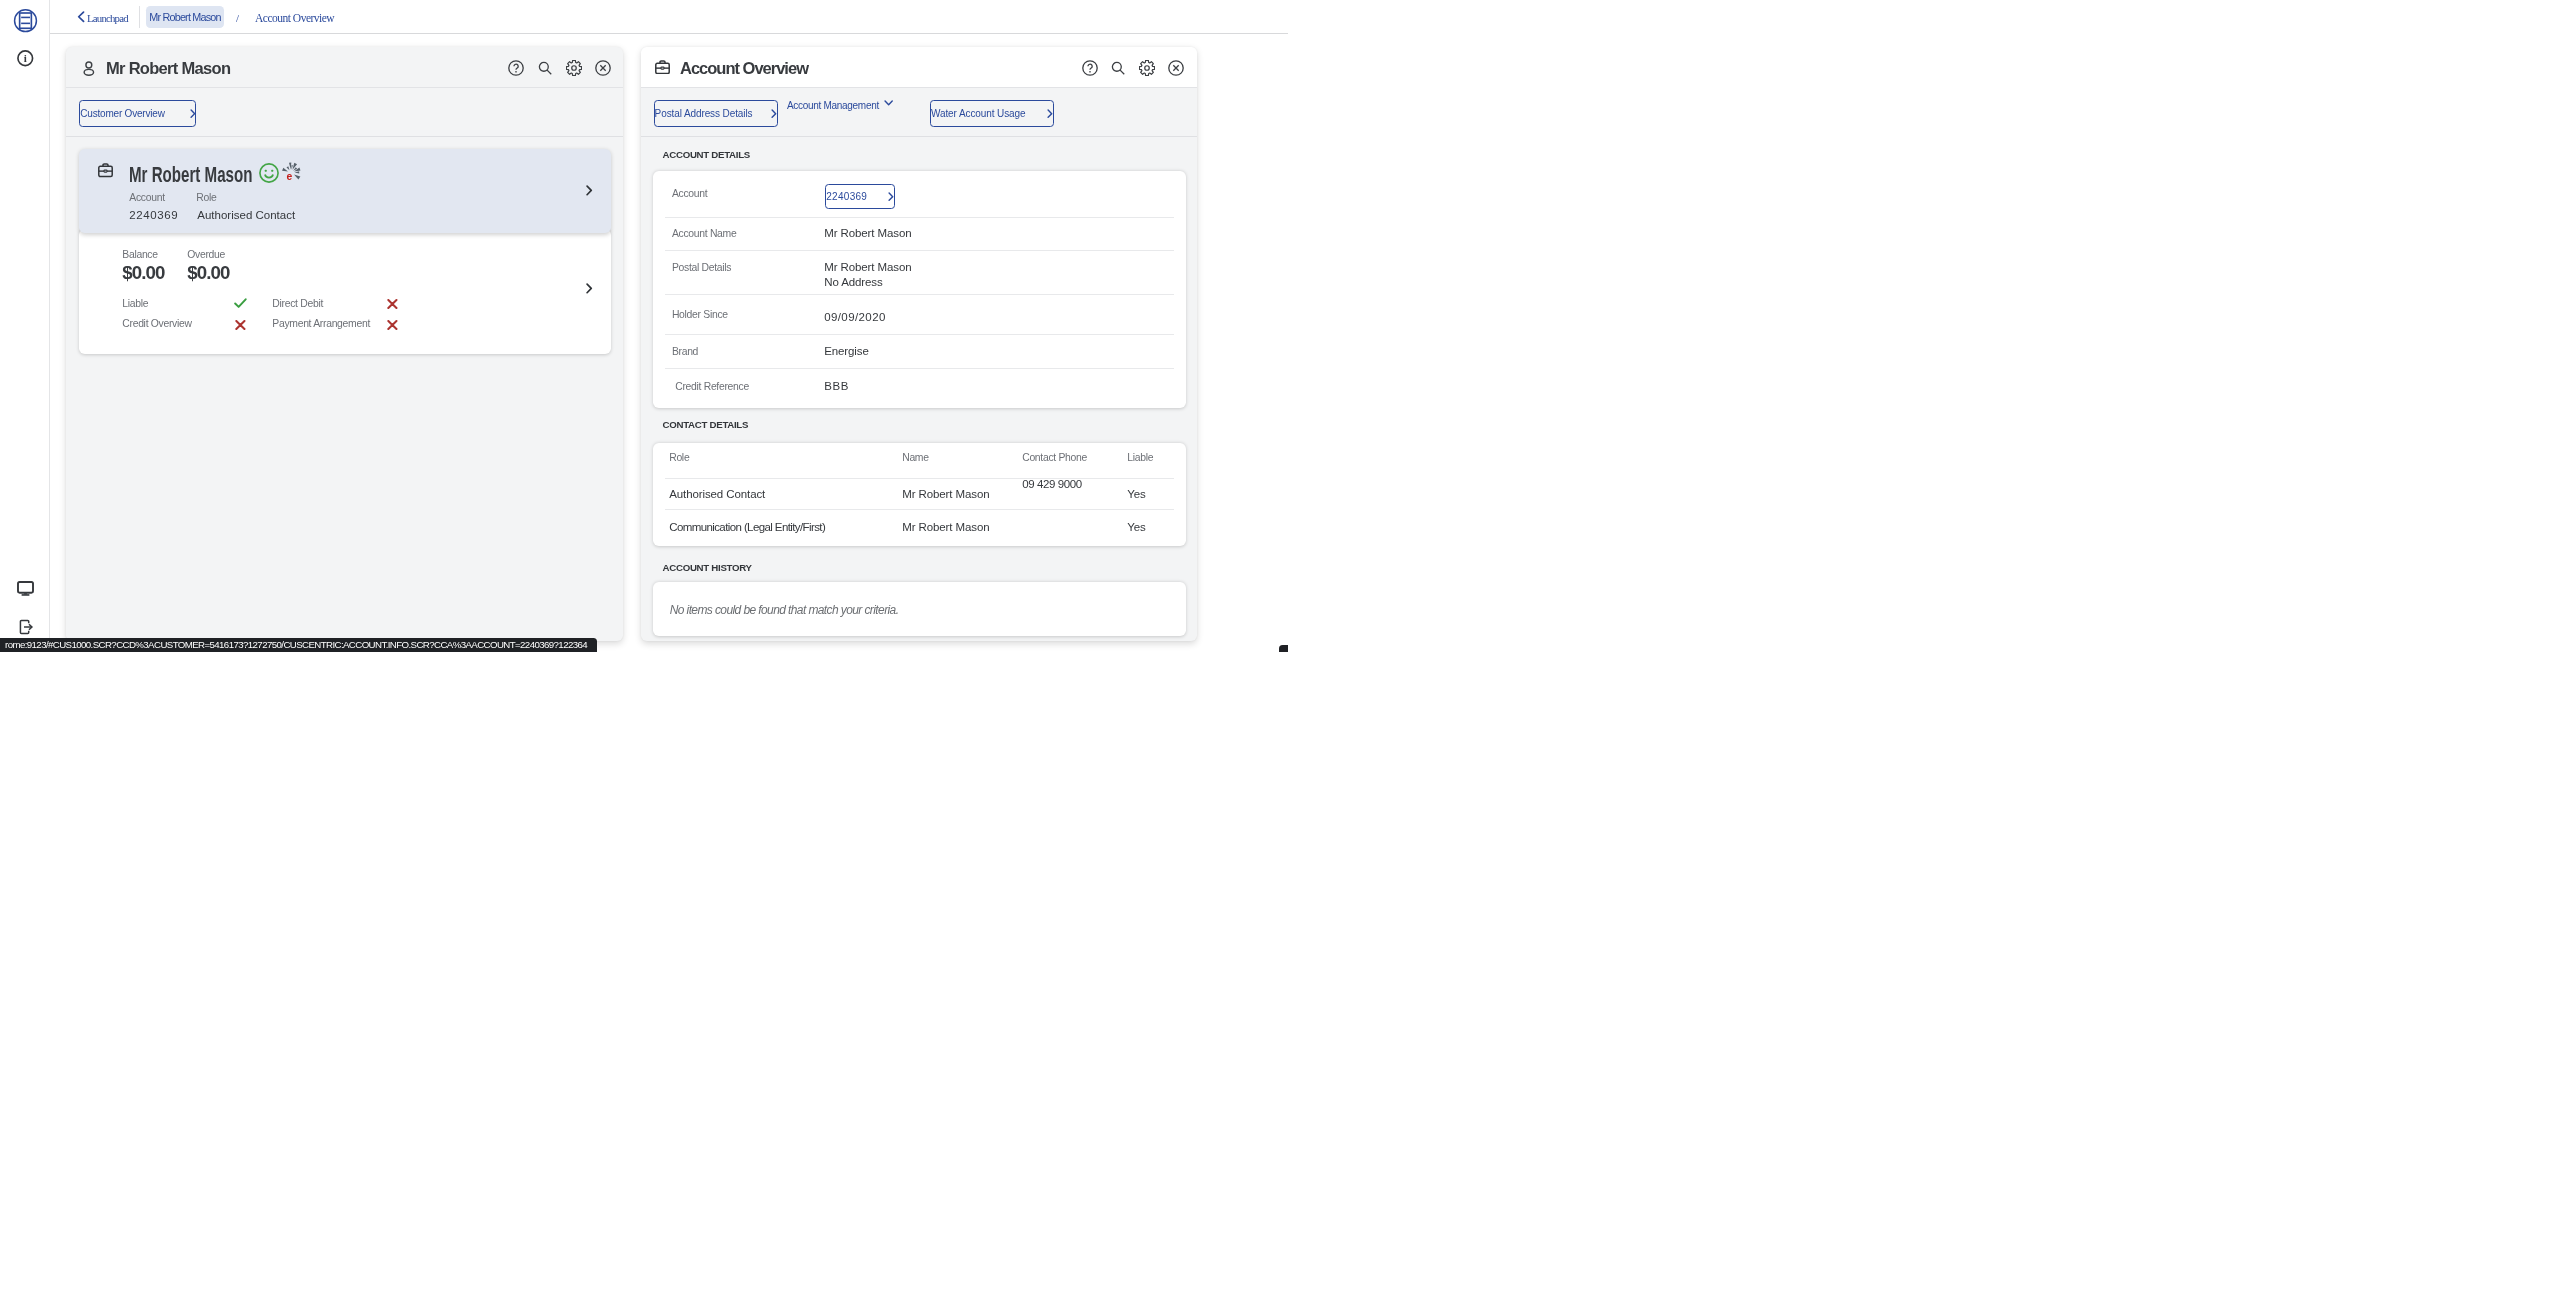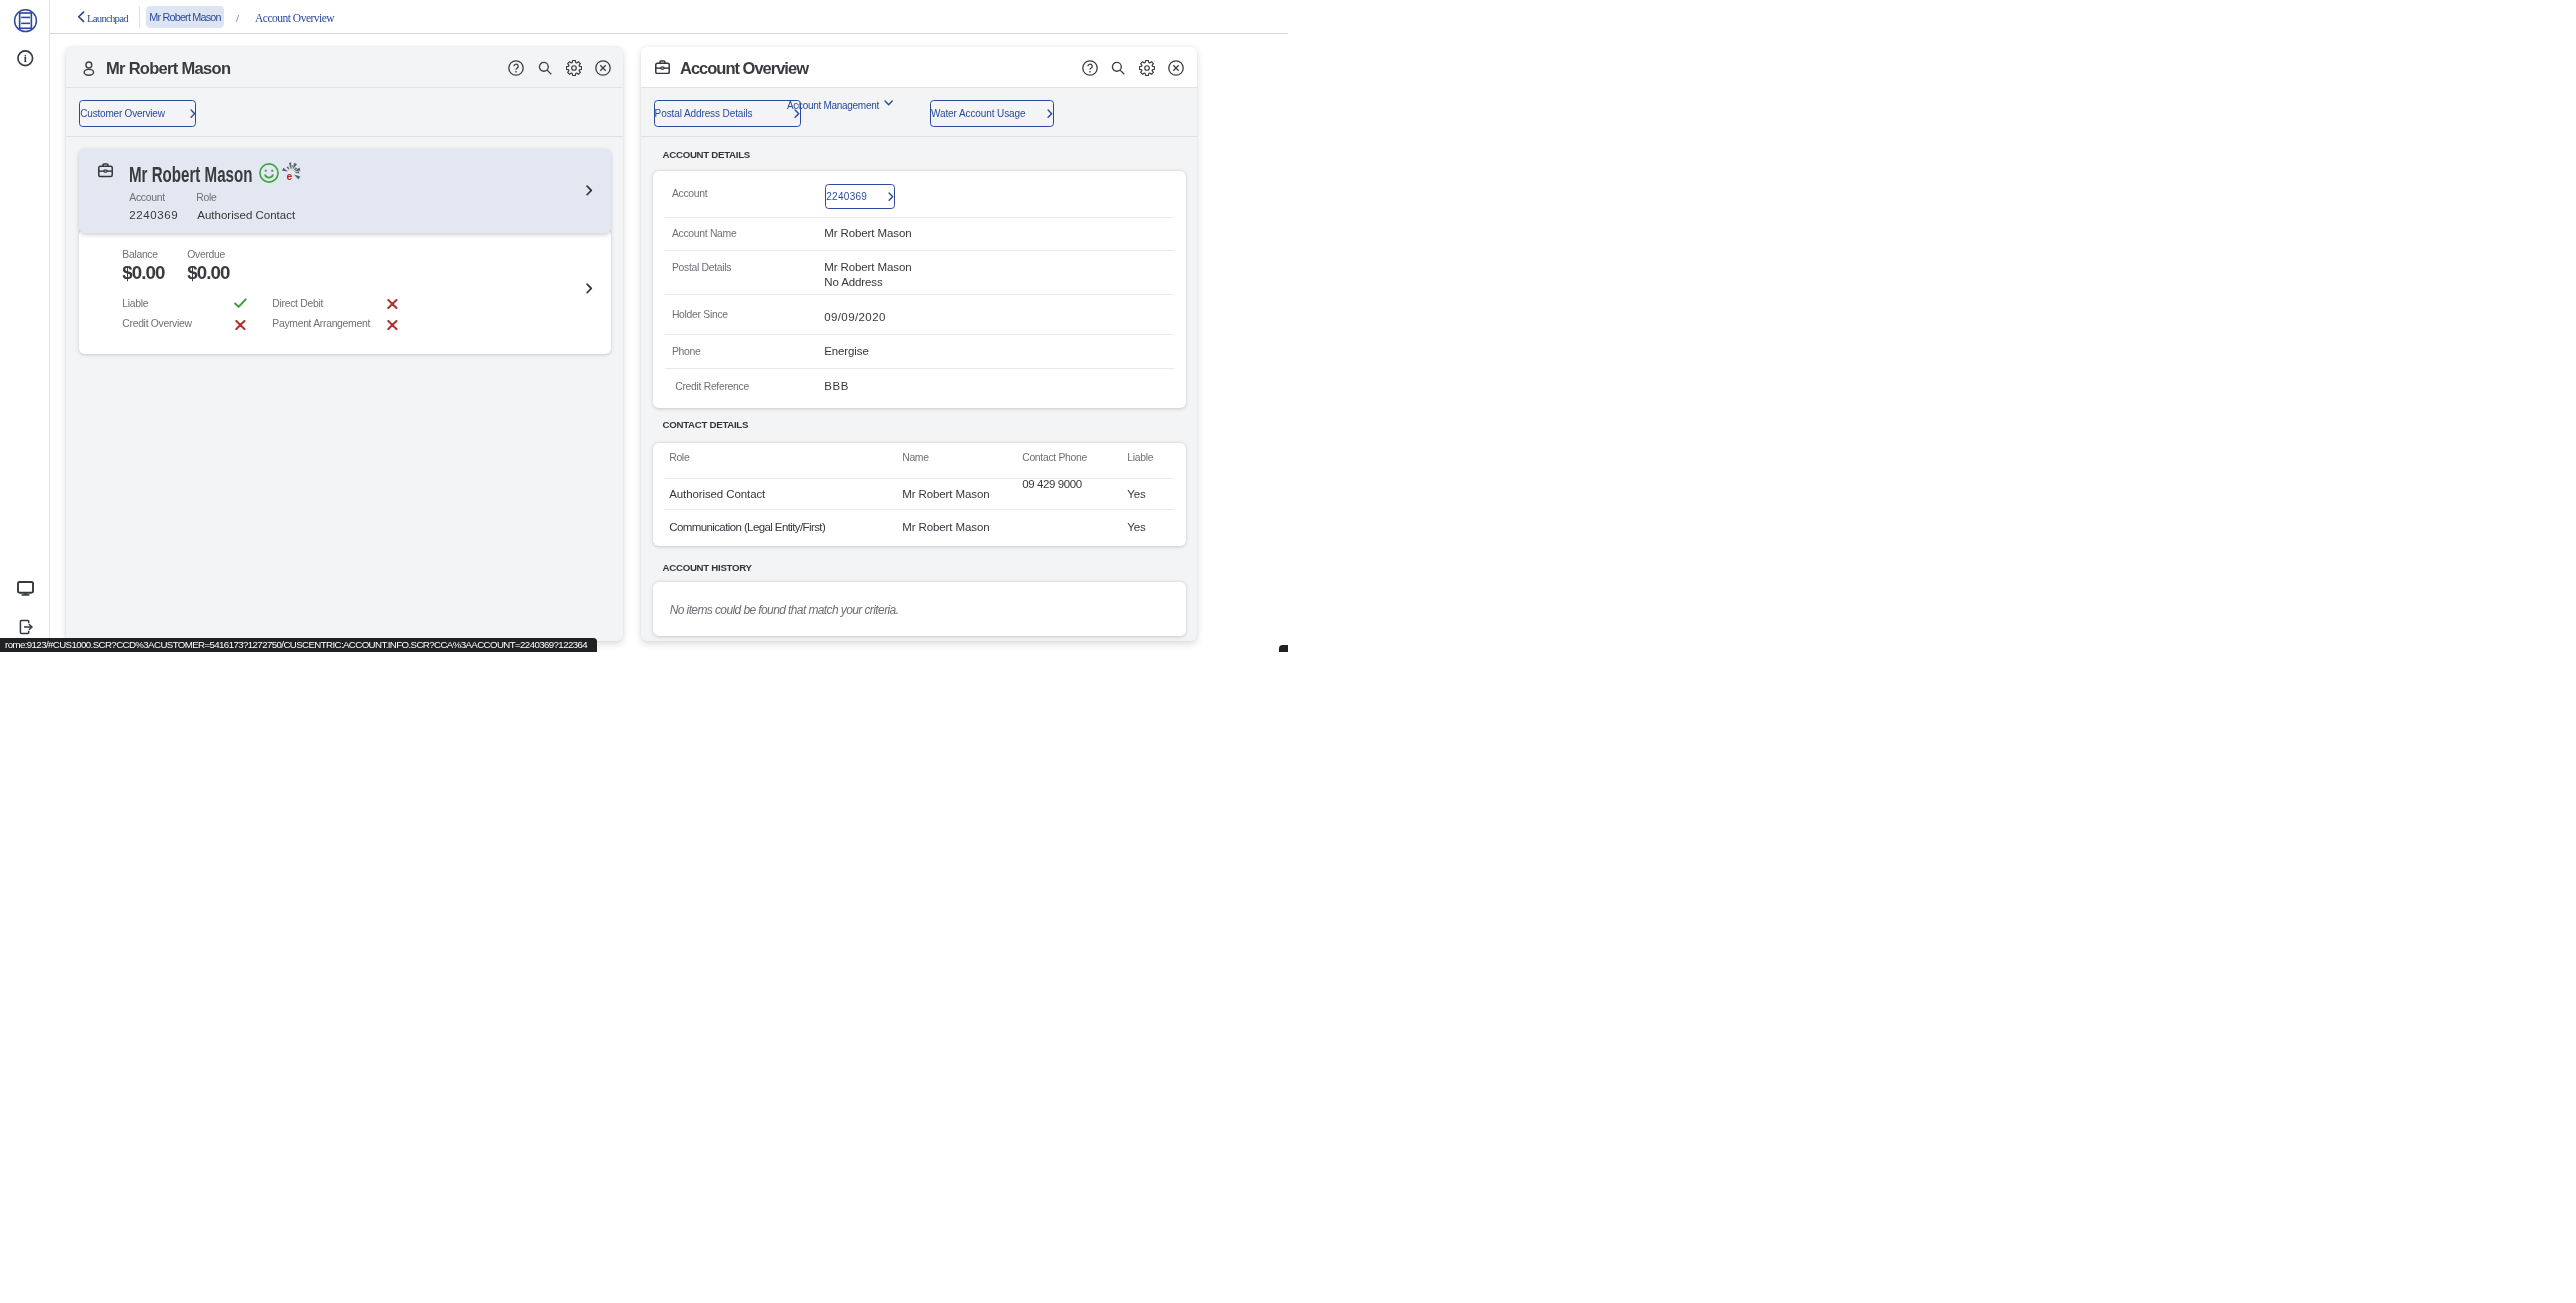--- a/index.html
+++ b/index.html
@@ -202,21 +202,21 @@
       <svg class="abs hicon" style="left:498px;top:12.6px" width="16" height="16" viewBox="-11 -11 22 22" fill="none">
         <path d="M 10.44 -1.84 L 10.44 1.84 L 7.55 2.31 A 7.9 7.9 0 0 1 6.98 3.71 L 8.68 6.08 L 6.08 8.68 L 3.71 6.98 A 7.9 7.9 0 0 1 2.31 7.55 L 1.84 10.44 L -1.84 10.44 L -2.31 7.55 A 7.9 7.9 0 0 1 -3.71 6.98 L -6.08 8.68 L -8.68 6.08 L -6.98 3.71 A 7.9 7.9 0 0 1 -7.55 2.31 L -10.44 1.84 L -10.44 -1.84 L -7.55 -2.31 A 7.9 7.9 0 0 1 -6.98 -3.71 L -8.68 -6.08 L -6.08 -8.68 L -3.71 -6.98 A 7.9 7.9 0 0 1 -2.31 -7.55 L -1.84 -10.44 L 1.84 -10.44 L 2.31 -7.55 A 7.9 7.9 0 0 1 3.71 -6.98 L 6.08 -8.68 L 8.68 -6.08 L 6.98 -3.71 A 7.9 7.9 0 0 1 7.55 -2.31 Z" stroke="#3c3f43" stroke-width="1.7" stroke-linejoin="round"></path>
         <circle cx="0" cy="0" r="3.1" stroke="#3c3f43" stroke-width="1.7"></circle>
       </svg>
       <svg class="abs hicon" style="left:527px;top:12.6px" width="16" height="16" viewBox="0 0 22 22" fill="none">
         <circle cx="11" cy="11" r="9.9" stroke="#3c3f43" stroke-width="1.8"></circle>
         <path d="M7.3 7.3 L 14.7 14.7 M14.7 7.3 L 7.3 14.7" stroke="#3c3f43" stroke-width="1.8"></path>
       </svg>
     </div>
     <div class="psub abs">
-      <div class="obtn abs" style="left:12.6px;top:12.2px;width:147px;height:27px">
+      <div class="obtn abs" style="left:12.6px;top:12.2px;width:124px;height:27px">
         <span>Postal Address Details</span>
         <svg style="margin-left:5.8px" width="5.8" height="9.3" viewBox="0 0 8 13" fill="none">
           <path d="M1.5 1.5 L 6.5 6.5 L 1.5 11.5" stroke="#2b4a9c" stroke-width="2" stroke-linecap="round" stroke-linejoin="round"></path>
         </svg>
       </div>
       <div class="abs" style="left:146px;top:12.2px;height:27px;display:flex;align-items:flex-start">
         <span style="font-size:10px;letter-spacing:-0.3px;color:#2b4a9c;white-space:nowrap">Account Management</span>
         <svg style="margin-left:5px" width="9.3" height="5.8" viewBox="0 0 13 8" fill="none">
           <path d="M1.5 1.5 L 6.5 6.5 L 11.5 1.5" stroke="#2b4a9c" stroke-width="2" stroke-linecap="round" stroke-linejoin="round"></path>
         </svg>
@@ -241,21 +241,21 @@
       <div class="abs lbl" style="left:18.7px;top:58px;line-height:10.4px">Account Name</div>
       <div class="abs val" style="left:171px;top:57px;line-height:11.5px">Mr Robert Mason</div>
       <div class="sep" style="top:79px"></div>
       <div class="abs lbl" style="left:18.7px;top:92px;line-height:10.4px">Postal Details</div>
       <div class="abs val" style="left:171px;top:91px;line-height:11.5px">Mr Robert Mason</div>
       <div class="abs val" style="left:171px;top:106px;line-height:11.5px">No Address</div>
       <div class="sep" style="top:123px"></div>
       <div class="abs lbl" style="left:18.7px;top:139px;line-height:10.4px">Holder Since</div>
       <div class="abs val" style="left:171px;top:141px;line-height:11.5px;letter-spacing:0.4px">09/09/2020</div>
       <div class="sep" style="top:163px"></div>
-      <div class="abs lbl" style="left:18.7px;top:176px;line-height:10.4px">Phone</div>
+      <div class="abs lbl" style="left:18.7px;top:176px;line-height:10.4px">Brand</div>
       <div class="abs val" style="left:171px;top:175px;line-height:11.5px">Energise</div>
       <div class="sep" style="top:197px"></div>
       <div class="abs lbl" style="left:22px;top:211px;line-height:10.4px">Credit Reference</div>
       <div class="abs val" style="left:171px;top:210px;line-height:11.5px;letter-spacing:0.6px">BBB</div>
     </div>
     <div class="abs shead" style="left:21.6px;top:373px;line-height:9.7px">CONTACT DETAILS</div>
     <div class="card abs" style="left:12.2px;top:396px;width:533px;height:103px">
       <div class="abs lbl" style="left:16px;top:10.3px;line-height:10.4px">Role</div>
       <div class="abs lbl" style="left:249px;top:10.3px;line-height:10.4px">Name</div>
       <div class="abs lbl" style="left:369px;top:10.3px;line-height:10.4px">Contact Phone</div>

